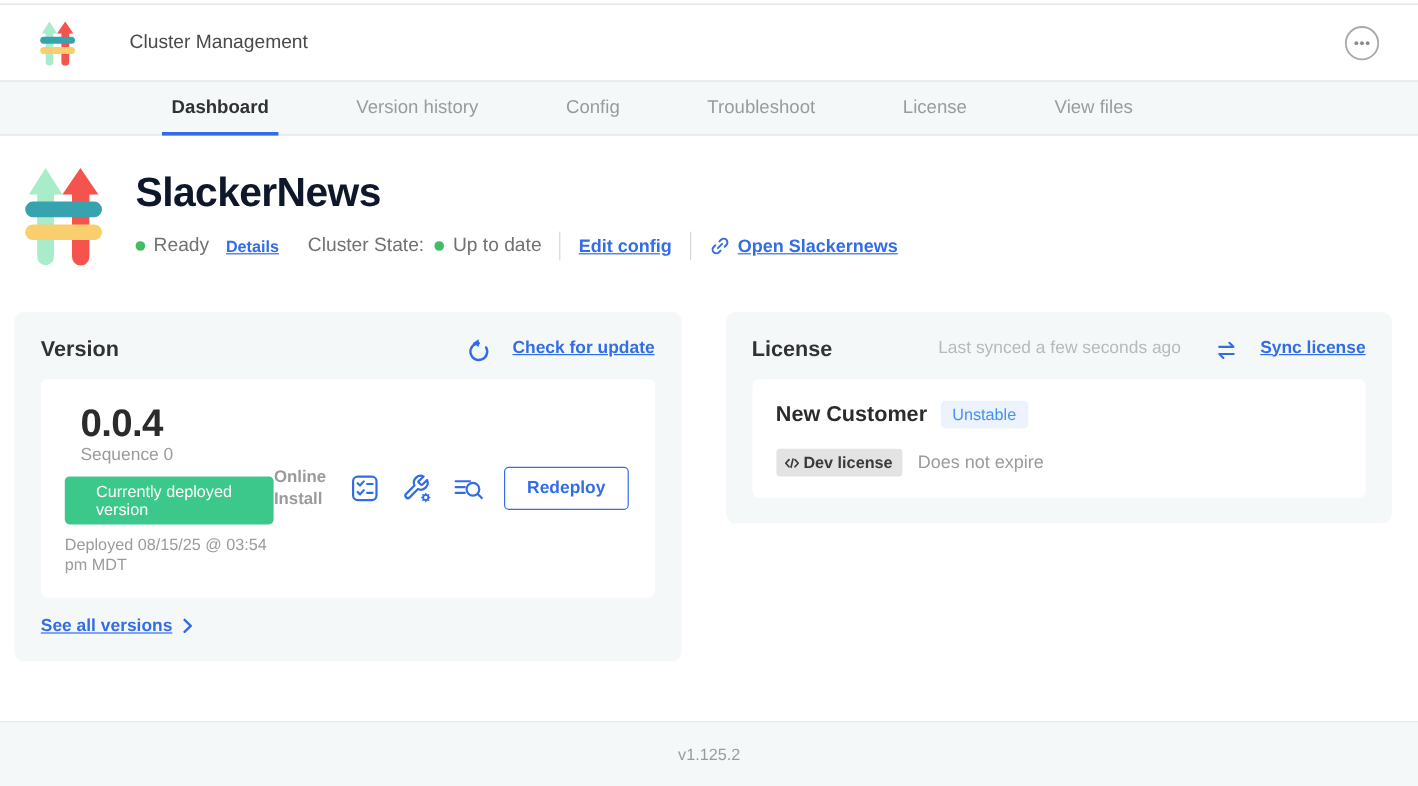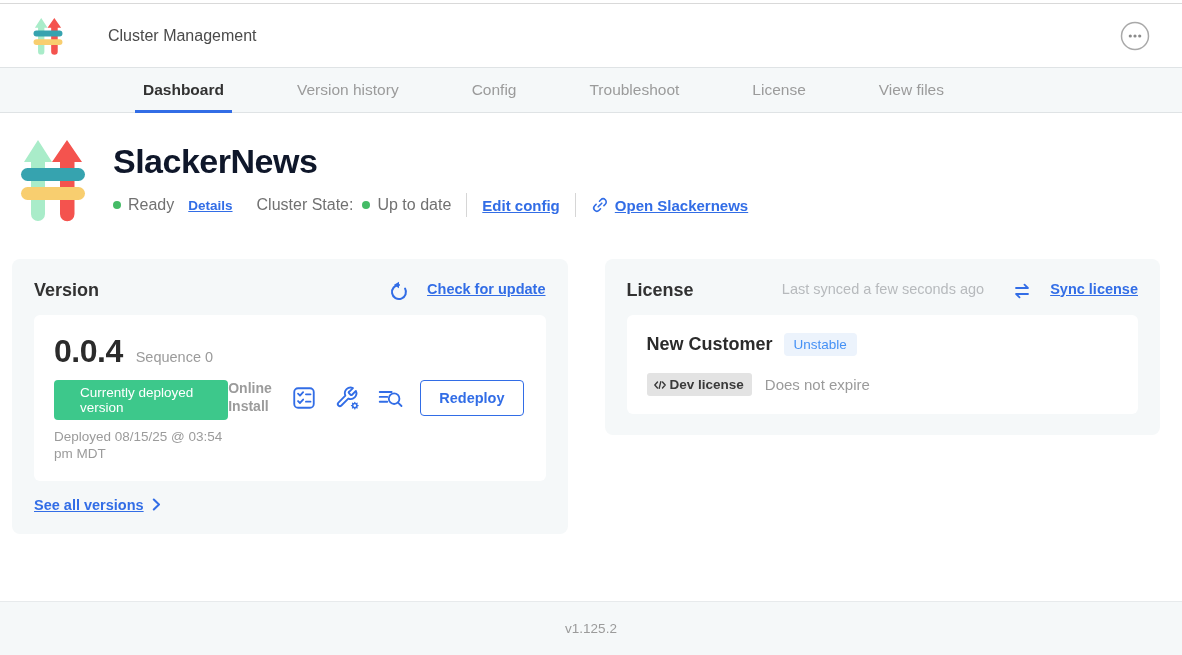--- a/index.html
+++ b/index.html
@@ -67,21 +67,21 @@
   }
   .card-header { display:flex; align-items:center; justify-content:space-between; }
   .card-title { font-size:18px; font-weight:700; color:#323232; }
   .card-header-right { display:flex; align-items:flex-start; gap:18px; }
   .small-link { font-size:14.5px; font-weight:700; }
   .inner {
     background:#fff; border-radius:6px; margin-top:14px; padding:18px 20px;
   }
   .v-inner { display:flex; justify-content:space-between; align-items:center; min-height:130px; }
   .v-left { max-width:255px; }
-  .version-row { display:flex; align-items:baseline; }
+  .version-row { display:flex; align-items:baseline;flex-direction:column; }
   .version-number { font-size:32px; font-weight:700; color:#2b2b2b; letter-spacing:-0.5px; }
   .sequence { font-size:14.5px; color:#9b9b9b; margin-left:13px; }
   .deployed-badge {
     display:inline-block; margin-top:10px; background:#3dc88b; color:#fff;
     font-size:13.5px; padding:5px 26px; border-radius:4px;
   }
   .deployed-at { margin-top:9px; font-size:13.5px; color:#9b9b9b; line-height:1.25; max-width:218px; }
   .v-right { display:flex; align-items:center; gap:17px; padding-right:2px; }
   .install-type { width:46px; font-size:14px; font-weight:700; color:#9b9b9b; line-height:1.25; }
   .icon-btn { width:26px; height:26px; cursor:pointer; display:block; }

